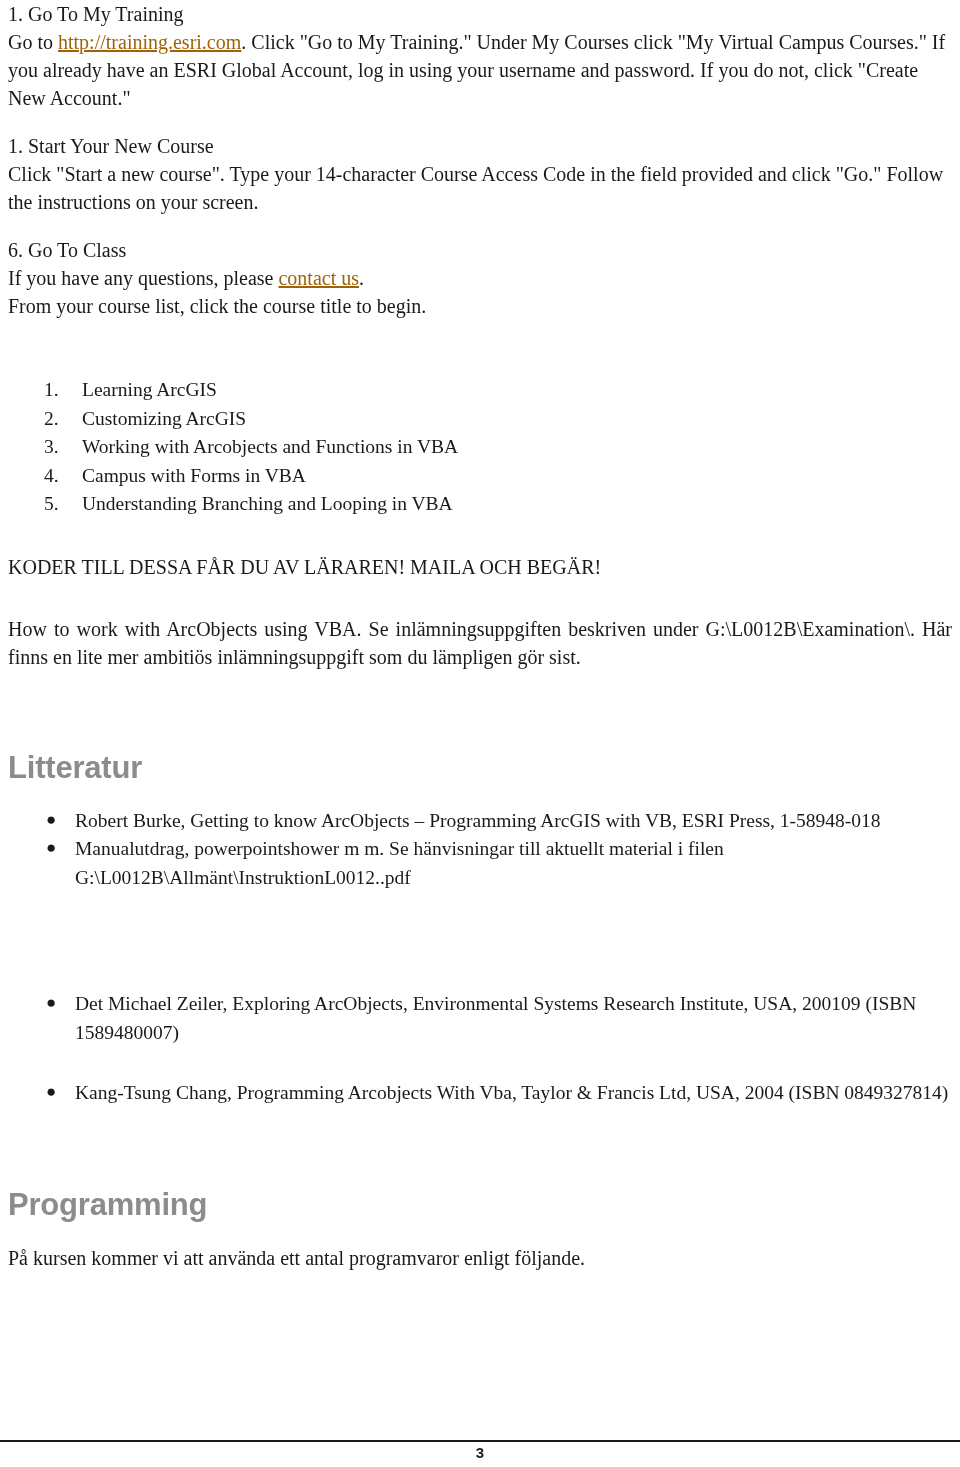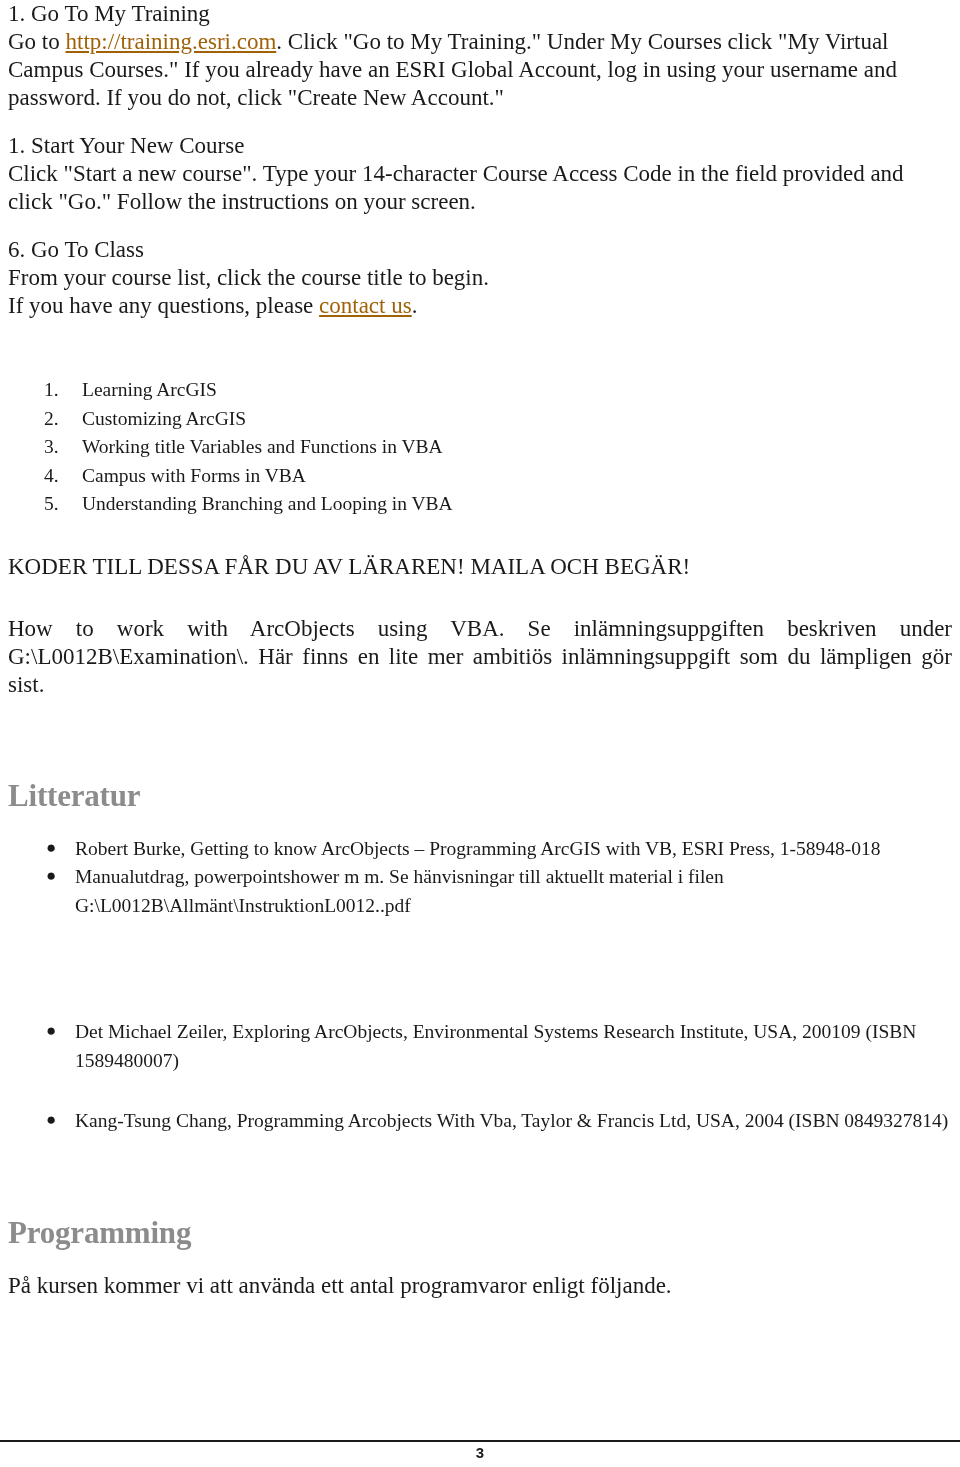--- a/index.html
+++ b/index.html
@@ -18,21 +18,21 @@
   }
   .content {
     position: absolute;
     left: 8px;
     top: 0px;
     width: 944px;
   }
 
   
   .body-text {
-    font-size: 23px;
+    font-size: 20px;
     line-height: 28px;
     color: #1a1a1a;
     margin: 0;
   }
   .body-text.justified {
     text-align: justify;
     text-justify: inter-word;
   }
   .tight { margin: 0; }
 
@@ -60,21 +60,21 @@
     padding-left: 74px;
   }
   ol.course-list li .num {
     position: absolute;
     left: 36px;
     top: 0;
   }
 
   
   h2.section-heading {
-    font-family: Liberation Serif, serif;
+    font-family: Liberation Sans, sans-serif;
     font-size: 31px;
     font-weight: bold;
     color: #8c8c8c;
     margin: 0;
     padding: 0;
     line-height: 38px;
     letter-spacing: -0.2px;
   }
 
   
@@ -131,29 +131,29 @@
     <p class="body-text tight"><span>Go to </span><a class="doclink" href="#">http://training.esri.com</a><span>. Click "Go to My Training." Under My Courses click "My Virtual Campus Courses." If you already have an ESRI Global Account, log in using your username and password. If you do not, click "Create New Account."</span></p>
 
     <div class="spacer-sm"></div>
 
     <p class="body-text tight">1. Start Your New Course</p>
     <p class="body-text tight">Click "Start a new course". Type your 14-character Course Access Code in the field provided and click "Go." Follow the instructions on your screen.</p>
 
     <div class="spacer-sm"></div>
 
     <p class="body-text tight">6. Go To Class</p>
+    <p class="body-text tight"><span>If you have any questions, please </span><a class="doclink" href="#">contact us</a><span>.</span></p>
     <p class="body-text tight">From your course list, click the course title to begin.</p>
-    <p class="body-text tight"><span>If you have any questions, please </span><a class="doclink" href="#">contact us</a><span>.</span></p>
 
     <div class="spacer-lg"></div>
 
     <ol class="course-list">
       <li><span class="num">1.</span><span>Learning ArcGIS</span></li>
       <li><span class="num">2.</span><span>Customizing ArcGIS</span></li>
-      <li><span class="num">3.</span><span>Working title Variables and Functions in VBA</span></li>
+      <li><span class="num">3.</span><span>Working with Arcobjects and Functions in VBA</span></li>
       <li><span class="num">4.</span><span>Campus with Forms in VBA</span></li>
       <li><span class="num">5.</span><span>Understanding Branching and Looping in VBA</span></li>
     </ol>
 
     <div class="spacer-md"></div>
 
     <p class="body-text tight">KODER TILL DESSA FÅR DU AV LÄRAREN! MAILA OCH BEGÄR!</p>
 
     <div class="spacer-md"></div>
 

